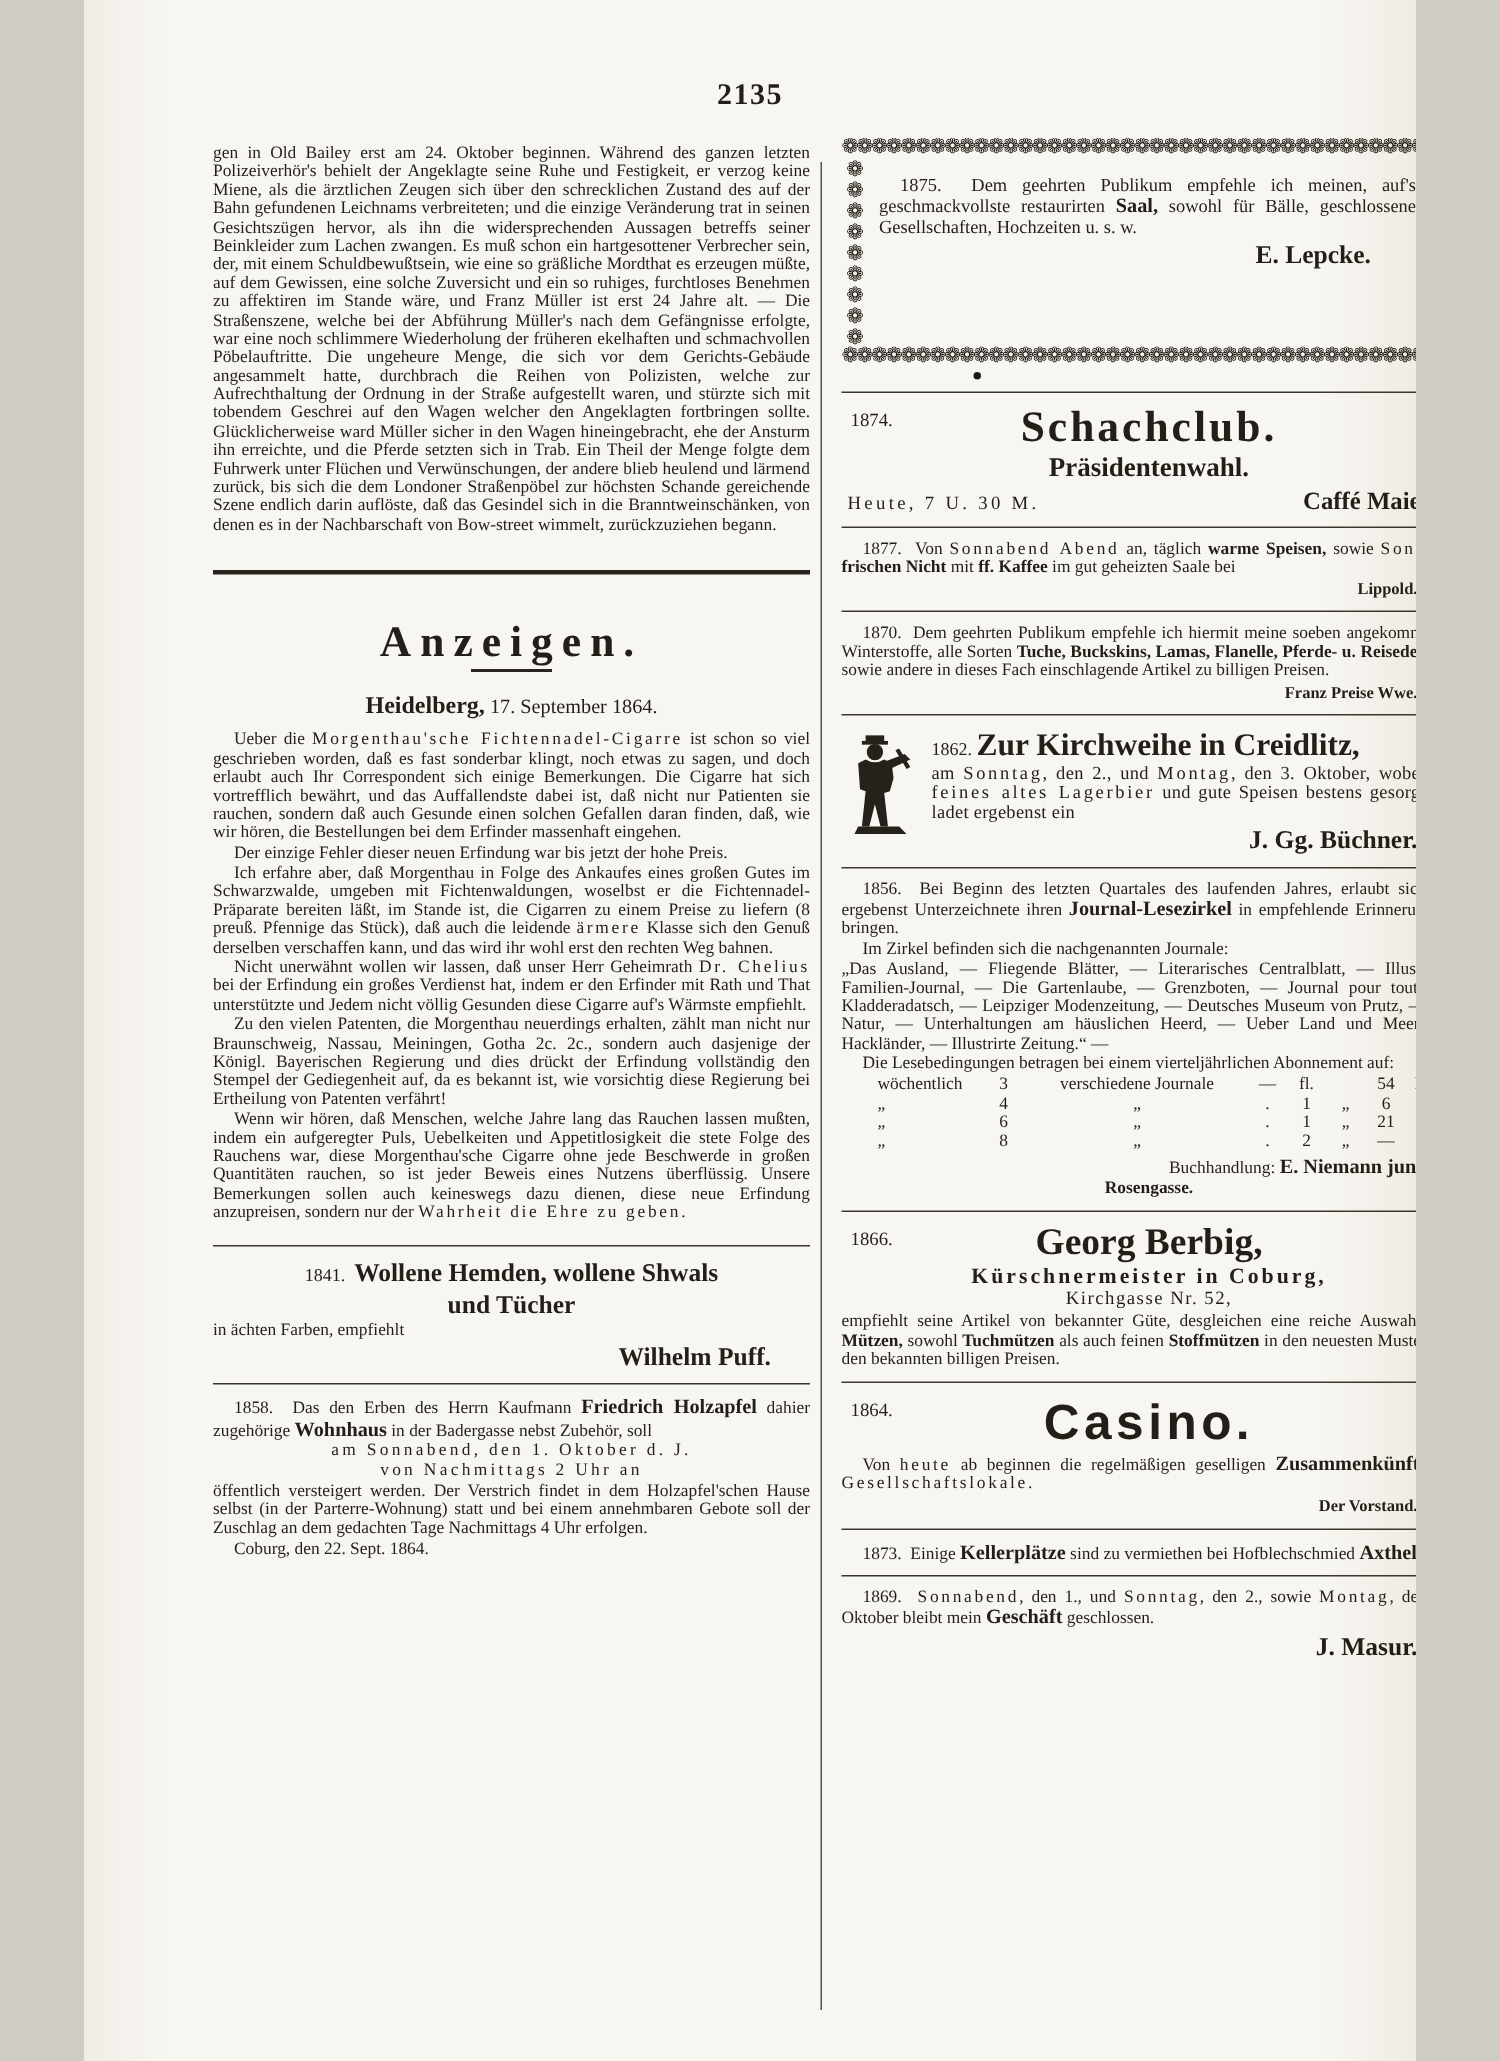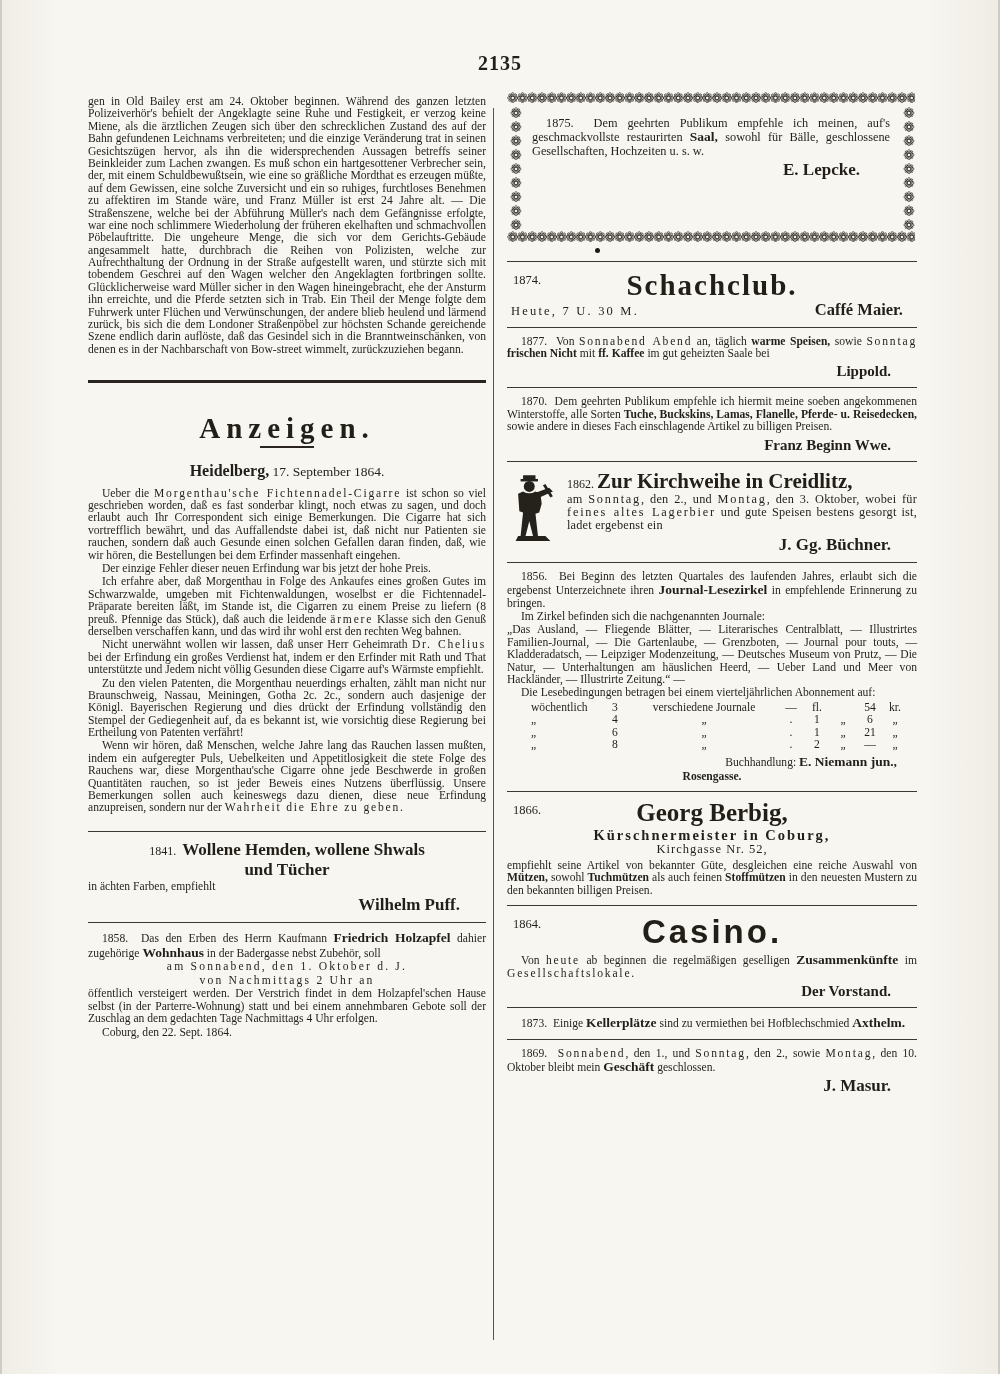--- a/index.html
+++ b/index.html
@@ -1,17 +1,17 @@
 <!DOCTYPE html>
 <html><head>
 <meta charset="utf-8">
 <style>
   html,body { margin:0; padding:0; background:#cfccc5; }
   .page {
-    position:relative; width:996px; height:1374px; margin:0 auto;
+    position:relative; width:888px; height:1374px; margin:0 auto;
     background:linear-gradient(90deg,#efede6 0%,#f8f6f0 6%,#f8f6f0 93%,#eeece5 100%);
     color:#221f19;
     font-family:"Liberation Serif","DejaVu Serif",serif;
     overflow:hidden;
   }
   .page-number { position:absolute; top:52px; left:0; right:0; text-align:center;
     font-size:20px; font-weight:bold; letter-spacing:1px; }
   .vrule { position:absolute; left:491px; top:108px; width:1px; height:1232px; background:#56514a; }
 
   .col { position:absolute; font-size:11.6px; line-height:1.07; text-align:justify; }
@@ -20,21 +20,21 @@
 
   p { margin:0 0 1px 0; text-indent:14px; }
   .noind { text-indent:0; }
   .b  { font-weight:bold; }
   .sp { letter-spacing:1.8px; }
   .bl { font-size:13.5px; }
 
   hr.div { border:none; border-top:1px solid #3c382f; margin:8px 0; }
   hr.heavy { border:none; border-top:3px solid #29251e; margin:24px 0 0 0; }
 
-  .sig { text-align:right; font-weight:bold; font-size:15px; text-indent:0; margin:3px 26px 2px 0; }
+  .sig { text-align:right; font-weight:bold; font-size:11px; text-indent:0; margin:3px 26px 2px 0; }
   .place-date { text-indent:14px; margin-top:2px; }
 
   .anzeigen { text-align:center; font-size:29px; font-weight:bold; letter-spacing:6px; margin:30px 0 2px 0; }
   .anzeigen-rule { width:54px; border-top:2px solid #29251e; margin:2px auto 14px auto; }
   .dateline { text-align:center; font-size:13.5px; margin:0 0 8px 0; text-indent:0; }
   .dateline .city { font-weight:bold; font-size:16px; }
 
   .ad { margin:0 0; }
   .ad-title-line { text-align:center; text-indent:0; line-height:1.15; }
   .ad-num { font-weight:normal; font-size:12px; letter-spacing:0; }
@@ -146,38 +146,39 @@
       </div>
       <div class="orn">❁❁❁❁❁❁❁❁❁❁❁❁❁❁❁❁❁❁❁❁❁❁❁❁❁❁❁❁❁❁❁❁❁❁❁❁❁❁❁❁❁❁❁❁❁❁❁❁</div>
     </div>
     <div class="speck"></div>
 
     <hr class="div">
 
     <div class="ad block1874">
       <span class="num-abs">1874.</span>
       <h2 class="h-schach">Schachclub.</h2>
+      <h3 class="h-praes">Präsidentenwahl.</h3>
       <div class="row-split">
         <span class="heute">Heute, 7 U. 30 M.</span>
         <span class="caffe">Caffé Maier.</span>
       </div>
     </div>
 
     <hr class="div">
 
     <div class="ad">
       <p><span>1877.&nbsp; Von </span><span class="sp">Sonnabend Abend</span><span> an, täglich </span><span class="b">warme Speisen,</span><span> sowie </span><span class="sp">Sonntag</span><span> </span><span class="b">frischen Nicht</span><span> mit </span><span class="b">ff. Kaffee</span><span> im gut geheizten Saale bei</span></p>
       <p class="sig">Lippold.</p>
     </div>
 
     <hr class="div">
 
     <div class="ad">
       <p><span>1870.&nbsp; Dem geehrten Publikum empfehle ich hiermit meine soeben angekommenen Winterstoffe, alle Sorten </span><span class="b">Tuche, Buckskins, Lamas, Flanelle, Pferde- u. Reisedecken,</span><span> sowie andere in dieses Fach einschlagende Artikel zu billigen Preisen.</span></p>
-      <p class="sig"><span class="b">Franz Beginn</span><span> Wwe.</span></p>
+      <p class="sig"><span class="b">Franz Preise</span><span> Wwe.</span></p>
     </div>
 
     <hr class="div">
 
     <div class="ad block1862">
       <svg class="fiddler" viewBox="0 0 40 58" xmlns="http://www.w3.org/2000/svg">
         <g fill="#25221c">
           <rect x="12" y="1" width="10" height="4"></rect>
           <rect x="10" y="4" width="14" height="2"></rect>
           <circle cx="17" cy="10" r="4.4"></circle>

